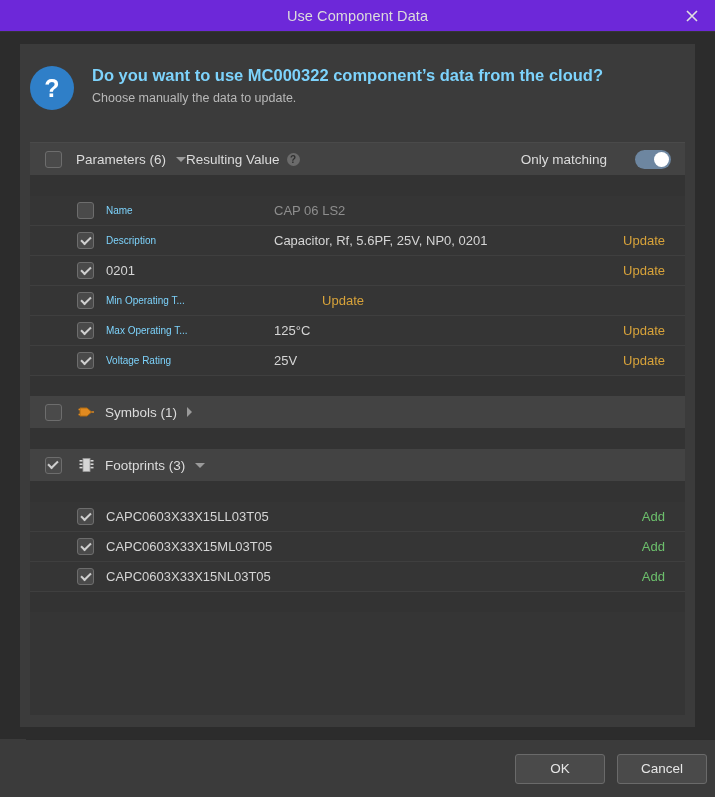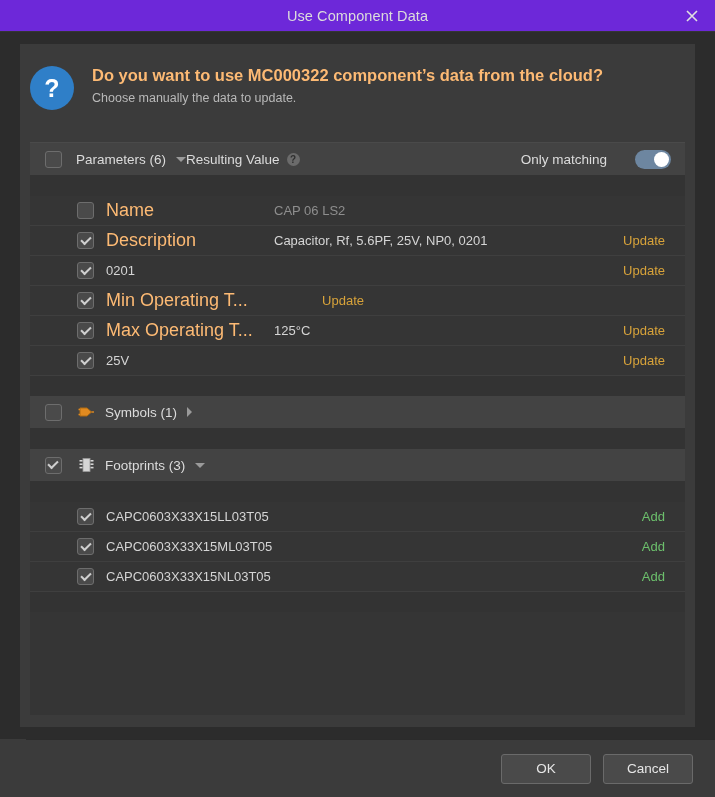--- a/index.html
+++ b/index.html
@@ -96,21 +96,21 @@
     flex: 0 0 44px;
     margin-top: 2px;
   }
   .prompt-text {
     margin-left: 18px;
     padding-top: 1px;
   }
   .prompt-q {
     font-size: 16.5px;
     font-weight: bold;
-    color: #fdba74;
+    color: #7dd3fc;
     line-height: 1.3;
   }
   .prompt-sub {
     font-size: 12.5px;
     color: #b9b9b9;
     margin-top: 5px;
   }
 
   
   .table-wrap {
@@ -175,22 +175,22 @@
     width: 8px;
     height: 4px;
     border-left: 2px solid #cfcfcf;
     border-bottom: 2px solid #cfcfcf;
     transform: rotate(-45deg) translate(1px, -1px);
   }
 
   .cell-name {
     flex: 0 0 168px;
     width: 168px;
-    font-size: 18px;
-    color: #fdba74;
+    font-size: 10px;
+    color: #7dd3fc;
     white-space: nowrap;
     overflow: hidden;
     display: flex;
     align-items: center;
   }
   .row.group .cell-name {
     flex: 0 0 auto;
     width: auto;
     color: #dcdcdc;
     font-size: 13.5px;
@@ -302,21 +302,21 @@
 
   
   .footer {
     height: 57px;
     min-height: 57px;
     background: #3b3b3b;
     border-top: 1px solid #2b2b2b;
     display: flex;
     align-items: center;
     justify-content: flex-end;
-    padding-right: 22px;
+    padding-right: 8px;
     margin-left: 26px;
   }
   .btn {
     min-width: 90px;
     height: 30px;
     background: #4a4a4a;
     border: 1px solid #6a6a6a;
     border-radius: 3px;
     color: #e6e6e6;
     font-size: 13.5px;
@@ -410,20 +410,21 @@
                 <div class="cbx checked"></div>
               </div>
               <div class="cell-name">Max Operating T...</div>
               <div class="cell-value">125°C</div>
               <div class="cell-action act-update">Update</div>
             </div>
             <div class="row item">
               <div class="cell-check indent">
                 <div class="cbx checked"></div>
               </div>
+              <div class="cell-name">Voltage Rating</div>
               <div class="cell-value">25V</div>
               <div class="cell-action act-update">Update</div>
             </div>
           </div>
 
         <div class="row group">
           <div class="cell-check">
             <div class="cbx unchecked"></div>
           </div>
           <div class="cell-name">

